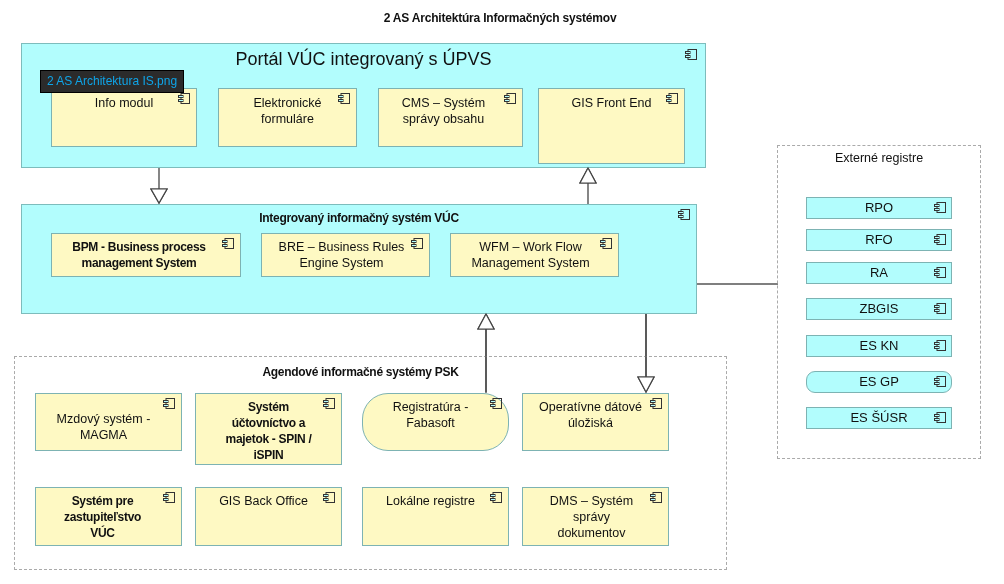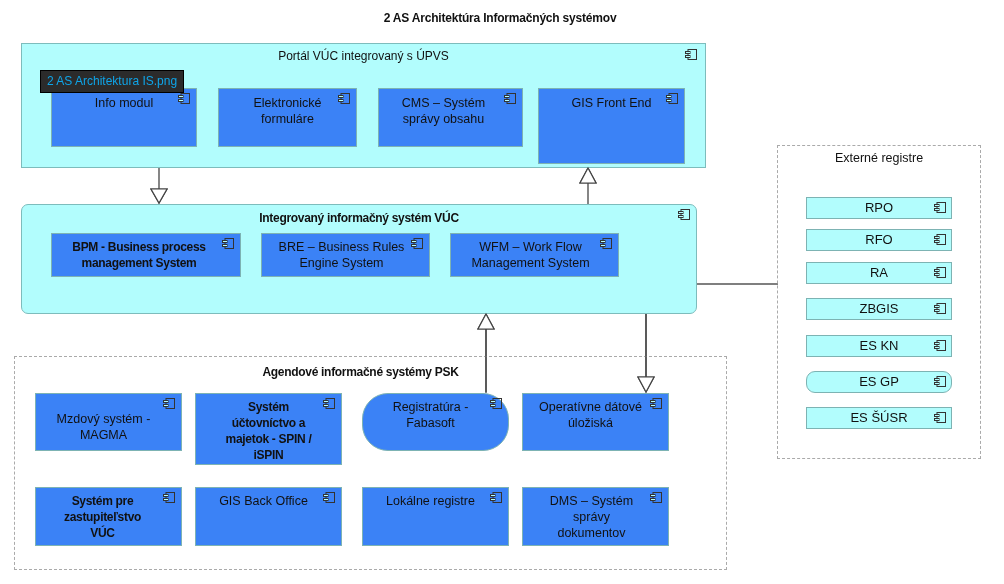--- a/index.html
+++ b/index.html
@@ -13,32 +13,32 @@
     .title {
       left: 0; width: 1004px; top: 11px; text-align: center;
       font-size: 12px; font-weight: bold; letter-spacing: -0.2px;
       padding-left: 0;
     }
     .title span { position: relative; left: -2px; }
     .node {
       background: #b2fdfd; border: 1px solid #7dbcbc;
     }
     .inner {
-      background: #3b82f6; border: 1px solid #7db3b3;
+      background: #fef9c3; border: 1px solid #7db3b3;
       font-size: 12.5px; text-align: center; line-height: 16px;
       padding: 6px 20px 0 20px;
     }
     .inner.bold { font-weight: bold; font-size: 12px; letter-spacing: -0.3px; }
     .group {
       border: 1px dashed #aaaaaa; background: transparent;
     }
     .group-label, .node-label {
       position: absolute; left: 0; right: 0; text-align: center;
     }
-    .node-label { font-size: 12px; }
+    .node-label { font-size: 18px; }
     .node-label.bold { font-weight: bold; font-size: 12px; letter-spacing: -0.3px; }
     .group-label { font-size: 12.5px; }
     .group-label.bold { font-weight: bold; font-size: 12px; letter-spacing: -0.3px; }
     .comp-icon {
       position: absolute; width: 12px; height: 11px;
     }
     .reg {
       background: #b2fdfd; border: 1px solid #7db3b3;
       font-size: 13px; text-align: center; line-height: 20px;
     }
@@ -118,21 +118,21 @@
     <svg class="comp-icon" style="right:6px; top:4px;" viewBox="0 0 12 11">
         <rect x="3" y="0.5" width="8.5" height="10" fill="none" stroke="#333"></rect>
         <rect x="0.5" y="2.5" width="4.5" height="2" fill="#b2fdfd" stroke="#333"></rect>
         <rect x="0.5" y="6.5" width="4.5" height="2" fill="#b2fdfd" stroke="#333"></rect>
       </svg>
   </div>
 </div>
 
 <div class="abs tooltip" style="left:40px; top:70px;">2 AS Architektura IS.png</div>
 
-<div class="abs node" style="left:21px; top:204px; width:676px; height:110px;border-radius:7px;">
+<div class="abs node" style="left:21px; top:204px; width:676px; height:110px;">
   <div class="node-label bold" style="top:6px;">Integrovaný informačný systém VÚC</div>
   <svg class="comp-icon" style="right:6px; top:4px;" viewBox="0 0 12 11">
       <rect x="3" y="0.5" width="8.5" height="10" fill="none" stroke="#333"></rect>
       <rect x="0.5" y="2.5" width="4.5" height="2" fill="#b2fdfd" stroke="#333"></rect>
       <rect x="0.5" y="6.5" width="4.5" height="2" fill="#b2fdfd" stroke="#333"></rect>
     </svg>
 
   <div class="abs inner bold" style="left:29px; top:28px; width:190px; height:44px; padding:5px 28px 0 14px;">
     <span>BPM - Business process management System</span>
     <svg class="comp-icon" style="right:6px; top:4px;" viewBox="0 0 12 11">

